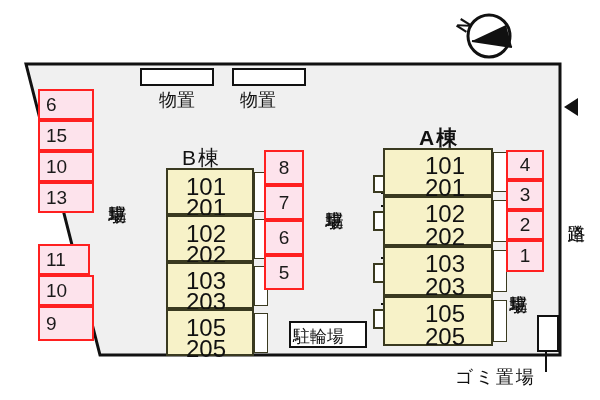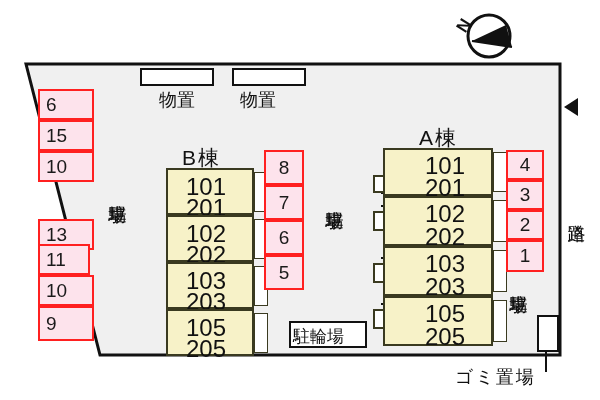--- a/index.html
+++ b/index.html
@@ -136,21 +136,21 @@
 
   <div class="stall" style="left:38px;  top:89px;  width:56px; height:31px;">
       <span>6</span>
     </div>
   <div class="stall" style="left:38px;  top:120px; width:56px; height:31px;">
       <span>15</span>
     </div>
   <div class="stall" style="left:38px;  top:151px; width:56px; height:31px;">
       <span>10</span>
     </div>
-  <div class="stall" style="left:38px;  top:182px; width:56px; height:31px;margin-top:37px;">
+  <div class="stall" style="left:38px;  top:182px; width:56px; height:31px;">
       <span>13</span>
     </div>
   <div class="stall" style="left:38px;  top:244px; width:52px; height:31px;">
       <span>11</span>
     </div>
   <div class="stall" style="left:38px;  top:275px; width:56px; height:31px;">
       <span>10</span>
     </div>
   <div class="stall" style="left:38px;  top:306px; width:56px; height:35px;">
       <span>9</span>
@@ -200,21 +200,21 @@
     </div>
   <div class="stall center" style="left:264px; top:255px; width:40px; height:35px;">
       <span>5</span>
     </div>
 
   <div class="vtxt" style="left:324px; top:196px;">駐車場</div>
 
   <div class="box" style="left:289px; top:321px; width:78px; height:27px;"></div>
   <div class="boxlabel" style="left:293px; top:325px; font-size:17px;">駐輪場</div>
 
-  <div class="txt big" style="left:419px; top:124px;">A棟</div>
+  <div class="txt big" style="left:419px; top:124px;font-weight:bold;">A棟</div>
 
   <div class="unit" style="left:383px; top:148px; width:110px; height:48px;">
     <span class="room" style="left:40px; top:4px;">101</span>
     <span class="room" style="left:40px; top:26px;">201</span>
   </div>
   <div class="balcony" style="left:493px; top:152px; width:14px; height:40px;"></div>
 
   <div class="unit" style="left:383px; top:196px; width:110px; height:50px;">
     <span class="room" style="left:40px; top:4px;">102</span>
     <span class="room" style="left:40px; top:27px;">202</span>

